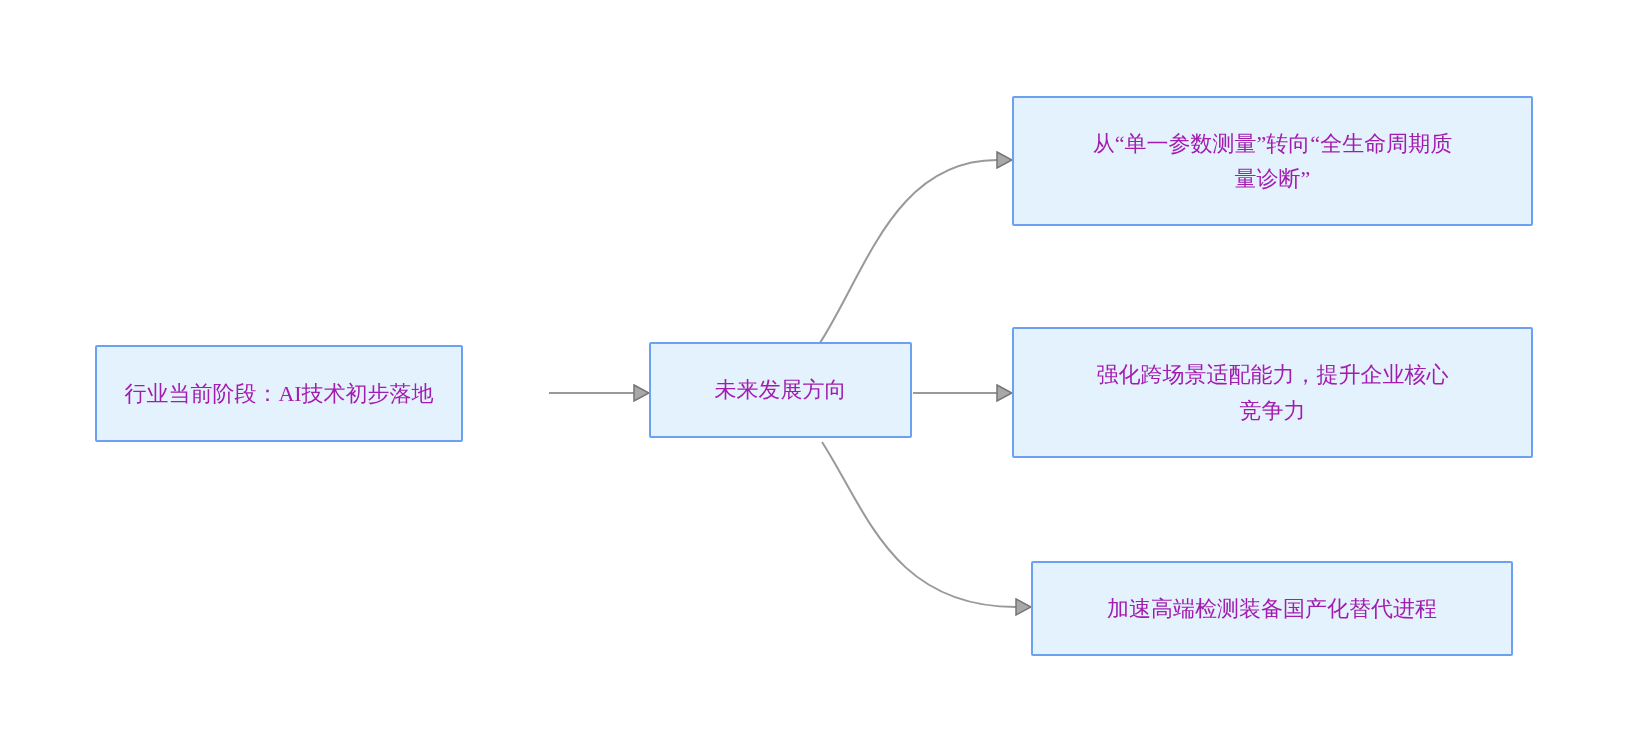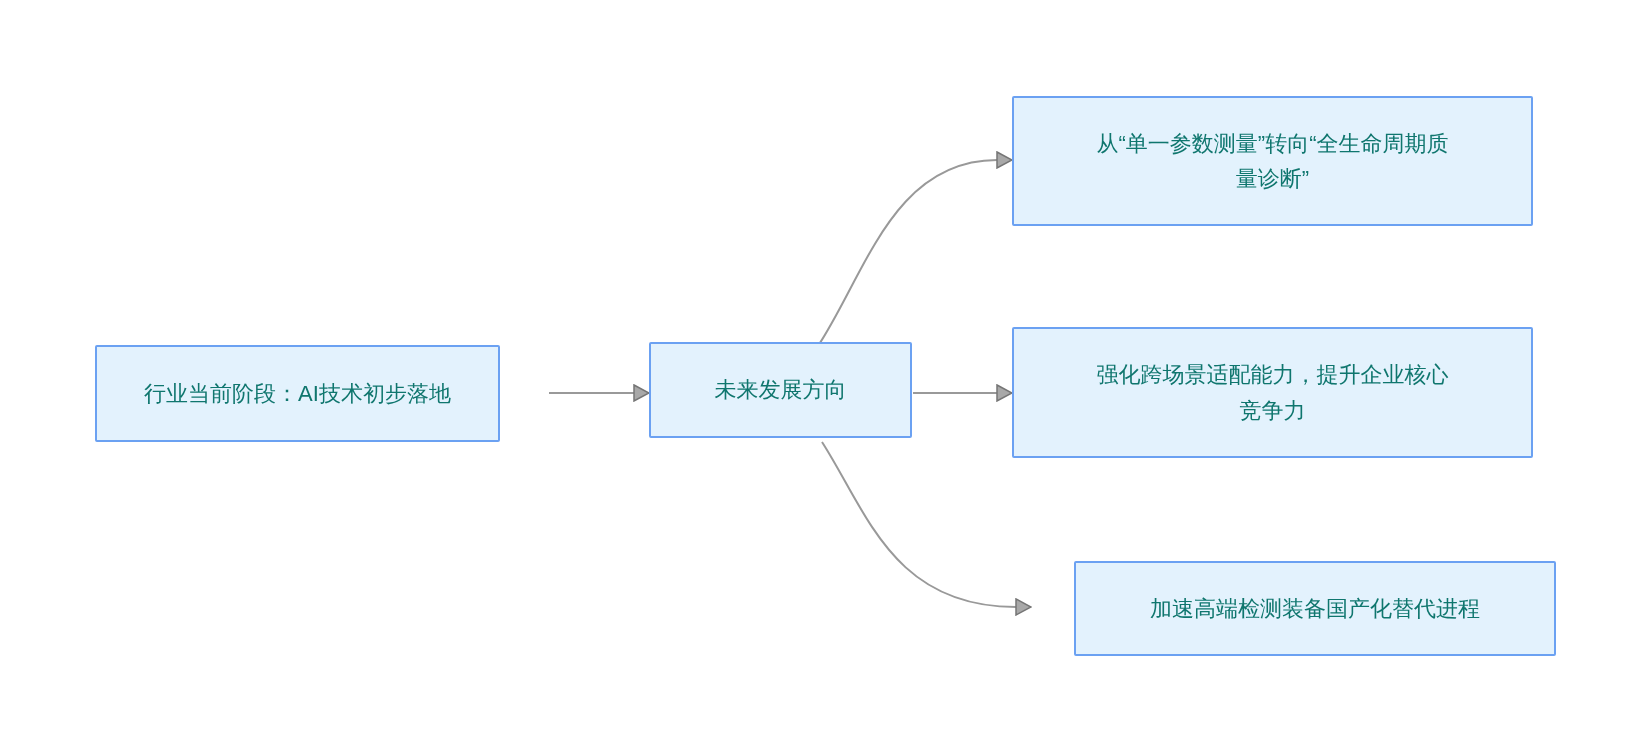--- a/index.html
+++ b/index.html
@@ -36,29 +36,30 @@
     border-radius: 2px;
     display: flex;
     align-items: center;
     justify-content: center;
     text-align: center;
     padding: 6px 18px;
   }
   .node .label {
     font-size: 22px;
     line-height: 1.6;
-    color: #0f766e;
+    color: #a21caf;
     white-space: pre-line;
+    font-family: Liberation Serif, serif;
   }
   
-  .node-a { left: 95px;  top: 345px; width: 405px; height: 97px;  }
+  .node-a { left: 95px;  top: 345px; width: 368px; height: 97px;  }
   .node-b { left: 649px; top: 342px; width: 263px; height: 96px;  }
   .node-c { left: 1012px; top: 96px;  width: 521px; height: 130px; }
   .node-d { left: 1012px; top: 327px; width: 521px; height: 131px; text-align: center; }
-  .node-e { left: 1031px; top: 561px; width: 482px; height: 95px; margin-left: 43px;  }
+  .node-e { left: 1031px; top: 561px; width: 482px; height: 95px;  }
 </style>
 </head>
 <body>
 
 <div class="canvas">
 
   <svg class="edges" viewBox="0 0 1628 752" xmlns="http://www.w3.org/2000/svg">
     <defs>
       <marker id="arrowhead" markerUnits="userSpaceOnUse" markerWidth="17" markerHeight="18" viewBox="0 0 17 18" refX="1" refY="9" orient="auto">
         <path d="M1,1 L16,9 L1,17 Z" fill="#a8a8a8" stroke="#757575" stroke-width="1.5"></path>

